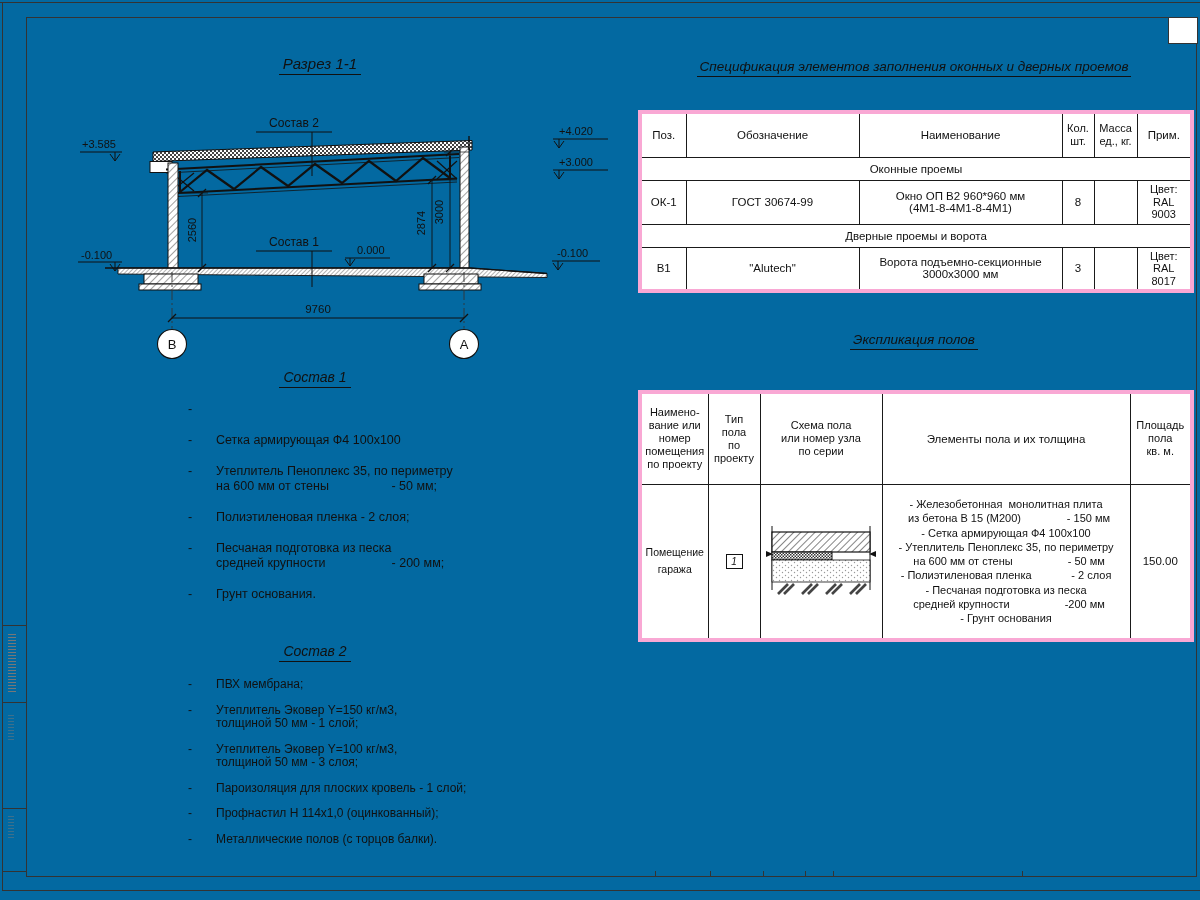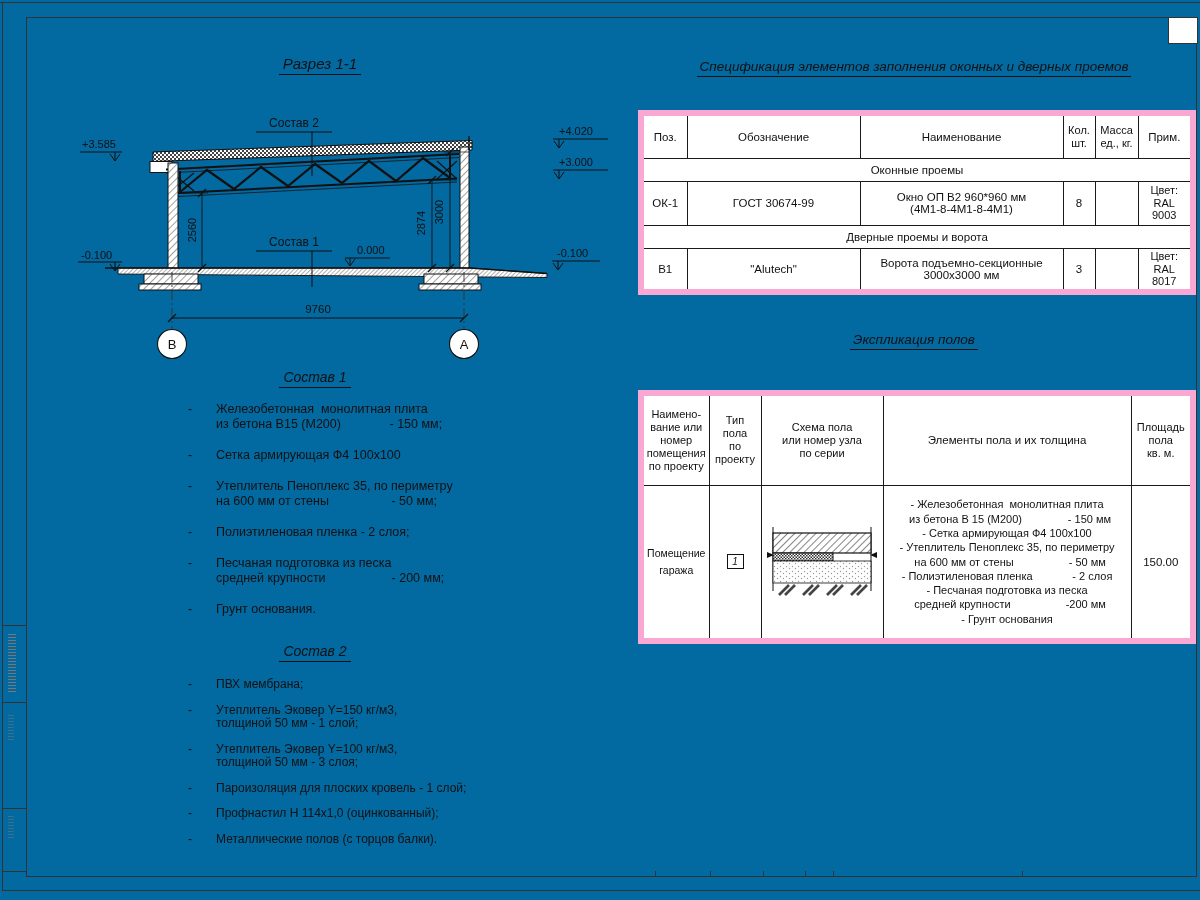--- a/index.html
+++ b/index.html
@@ -20,21 +20,21 @@
   .tbl-title span{display:inline-block;border-bottom:1.2px solid #111;padding:0 3px 2px 3px;}
   
   .list{position:absolute;font-size:12.5px;line-height:15px;}
   .li{display:flex;margin-bottom:16px;}
   .li .dash{width:64px;padding-left:36px;box-sizing:border-box;flex:none;}
   .li .txt{white-space:pre-wrap;flex:1;}
   .list2{font-size:12px;line-height:13.5px;}
   .list2 .li{margin-bottom:12px;}
   
   table{border-collapse:collapse;table-layout:fixed;background:#fff;}
-  .gtable{position:absolute;border:6px solid #f9a8d4;font-size:11.5px;}
+  .gtable{position:absolute;border:4px solid #f9a8d4;font-size:11.5px;}
   .gtable th,.gtable td{border:1.5px solid #1a1a1a;text-align:center;vertical-align:middle;
         font-weight:normal;padding:1px 2px;overflow:hidden;}
   .pre{white-space:pre-line;}
   .prew{white-space:pre-wrap;}
   .cell-left{text-align:left;padding-left:5px;margin-top:6px;}
   .note-cell{text-align:left;padding-left:5px;font-size:11px;line-height:12.5px;margin-left:44px;}
   .elements-cell{text-align:left;font-size:11px;line-height:14.3px;padding:4px 2px 4px 5px;}
   .room-cell{text-align:left;font-size:10.5px;padding-left:4px;line-height:17px;}
   .hdr-small{font-size:11px;line-height:13px;}
   .type-box{display:inline-block;border:1px solid #111;min-width:11px;height:13px;line-height:13px;
@@ -200,22 +200,20 @@
       <line x1="252" y1="211" x2="252" y2="247" stroke="#111" stroke-width="1"></line>
     </g>
   </svg>
 
   <div class="dwg-title" style="left:150px;top:369px;width:330px;font-size:14px;">
     <span>Состав 1</span>
   </div>
   <div class="list" style="left:152px;top:402px;width:335px;">
     <div class="li">
         <span class="dash">-</span>
-        <span class="txt">Железобетонная  монолитная плита
-из бетона В15 (М200)              - 150 мм;</span>
       </div>
     <div class="li">
         <span class="dash">-</span>
         <span class="txt">Сетка армирующая Ф4 100х100</span>
       </div>
     <div class="li">
         <span class="dash">-</span>
         <span class="txt">Утеплитель Пеноплекс 35, по периметру
 на 600 мм от стены                  - 50 мм;</span>
       </div>

